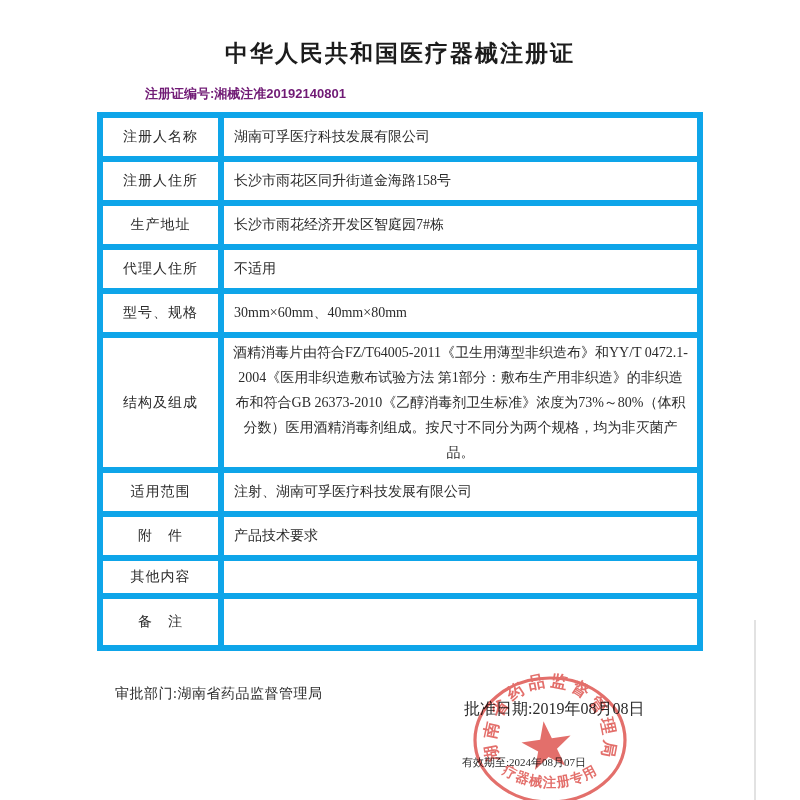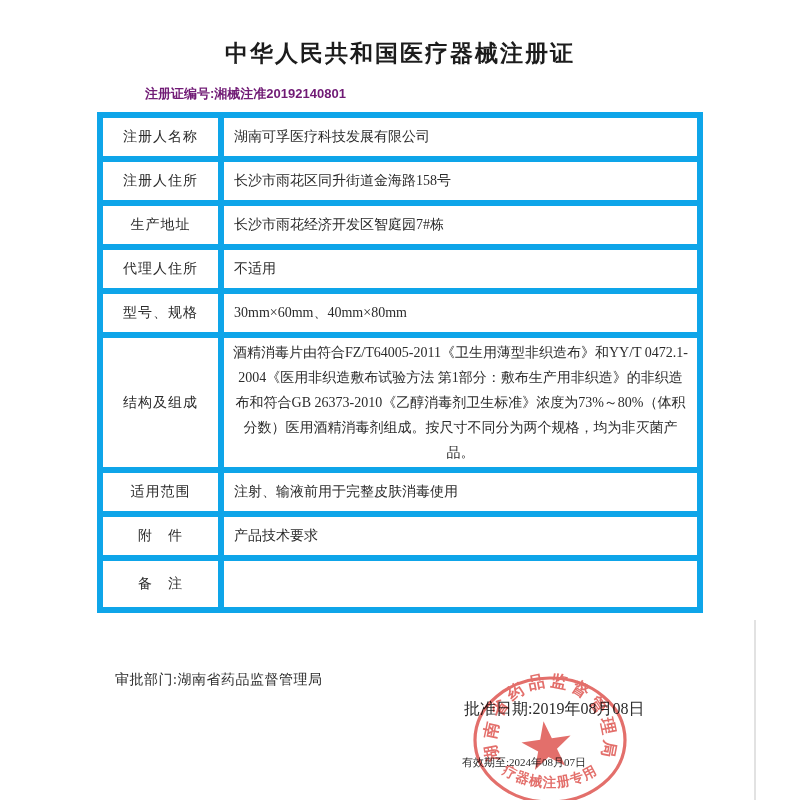--- a/index.html
+++ b/index.html
@@ -25,21 +25,21 @@
   table.cert td {
     border:6px solid #0ea5e9; vertical-align:middle;
     font-size:14px; color:#2b2b2b;
   }
   td.lbl { width:121px; text-align:center; letter-spacing:1px; }
   td.val { text-align:left; padding:10px 10px; }
   tr.h43{height:43px} tr.h41{height:41px} tr.h40{height:40px}
   tr.h38{height:38px} tr.h39{height:52px} tr.h102{height:102px}
   td.val-long { font-size:13.5px; line-height:25px; text-align:center; padding:2px 8px; }
 
-  .dept   { position:absolute; left:115px; top:671px; font-size:14px; letter-spacing:0.5px; }
+  .dept   { position:absolute; left:115px; top:685px; font-size:14px; letter-spacing:0.5px; }
   .date-a { position:absolute; left:464px; top:699px; font-size:16px; }
   .date-b { position:absolute; left:462px; top:755px; font-size:11px; }
 
   .seal {
     position:absolute; left:460px; top:668px; width:180px; height:140px;
     mix-blend-mode:multiply; opacity:0.82; z-index:5;
   }
   .scan-line {
     position:absolute; left:754px; top:620px; width:2px; height:180px;
     background:#e2e2e2;
@@ -74,25 +74,29 @@
       <tr class="h38">
         <td class="lbl">型号、规格</td>
         <td class="val">30mm×60mm、40mm×80mm</td>
       </tr>
       <tr class="h102">
         <td class="lbl">结构及组成</td>
         <td class="val val-long">酒精消毒片由符合FZ/T64005-2011《卫生用薄型非织造布》和YY/T 0472.1-2004《医用非织造敷布试验方法 第1部分：敷布生产用非织造》的非织造布和符合GB 26373-2010《乙醇消毒剂卫生标准》浓度为73%～80%（体积分数）医用酒精消毒剂组成。按尺寸不同分为两个规格，均为非灭菌产品。</td>
       </tr>
       <tr class="h40">
         <td class="lbl">适用范围</td>
-        <td class="val">注射、输液前用于完整皮肤消毒使用</td>
+        <td class="val">注射、湖南可孚医疗科技发展有限公司</td>
       </tr>
       <tr class="h38">
         <td class="lbl">附　件</td>
         <td class="val">产品技术要求</td>
+      </tr>
+      <tr class="h38">
+        <td class="lbl">其他内容</td>
+        <td class="val"></td>
       </tr>
       <tr class="h39">
         <td class="lbl">备　注</td>
         <td class="val"></td>
       </tr>
     </tbody>
   </table>
 
   <div class="dept">审批部门:湖南省药品监督管理局</div>
   <div class="date-a">批准日期:2019年08月08日</div>

